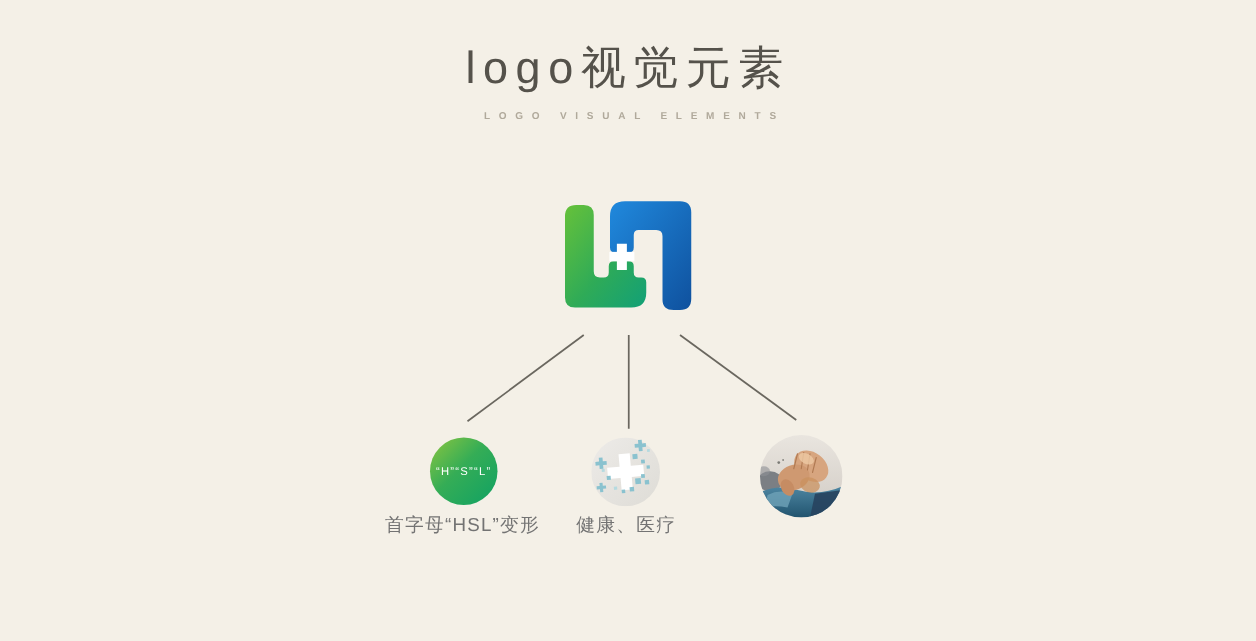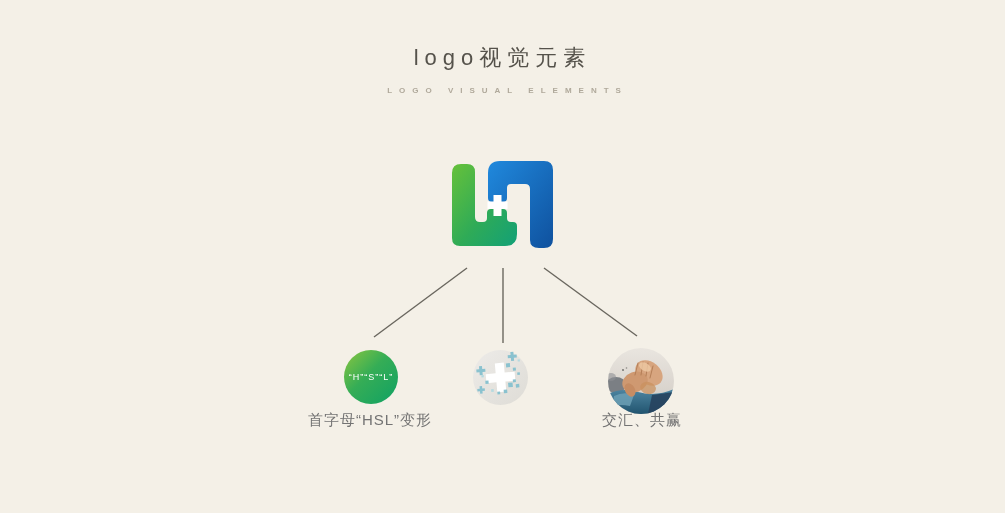--- a/index.html
+++ b/index.html
@@ -9,22 +9,22 @@
     width:1005px;height:513px;
     background:#f4f0e7;
     overflow:hidden;
   }
   
   .header{
     position:absolute;left:0;top:30px;width:100%;
     text-align:center;
   }
   .title{
-    margin:13px;
-    font-size:22px;font-weight:400;
+    margin:0;
+    font-size:36px;font-weight:400;
     letter-spacing:6px;
     color:#55524b;
   }
   .subtitle{
     margin-top:9px;
     font-size:8px;font-weight:700;
     letter-spacing:7px;
     color:#b0a99b;
     padding-left:10px;
   }
@@ -179,15 +179,15 @@
           <line x1="45" y1="18" x2="42" y2="30"></line>
         </g>
         <ellipse cx="37" cy="19" rx="6.5" ry="4" fill="#eec9a4" opacity="0.8" transform="rotate(28 37 19)"></ellipse>
         <ellipse cx="22" cy="42" rx="5" ry="7" fill="#c68c63" transform="rotate(-28 22 42)"></ellipse>
         <ellipse cx="40" cy="40" rx="8" ry="6" fill="#c9915f" opacity="0.75" transform="rotate(15 40 40)"></ellipse>
       </g>
     </svg>
   </div>
 
   <div class="node-label label-1">首字母“HSL”变形</div>
-  <div class="node-label label-3">交汇、共赢</div>
+  <div class="node-label label-2">健康、医疗</div>
 
 </div>
 
 </body></html>

